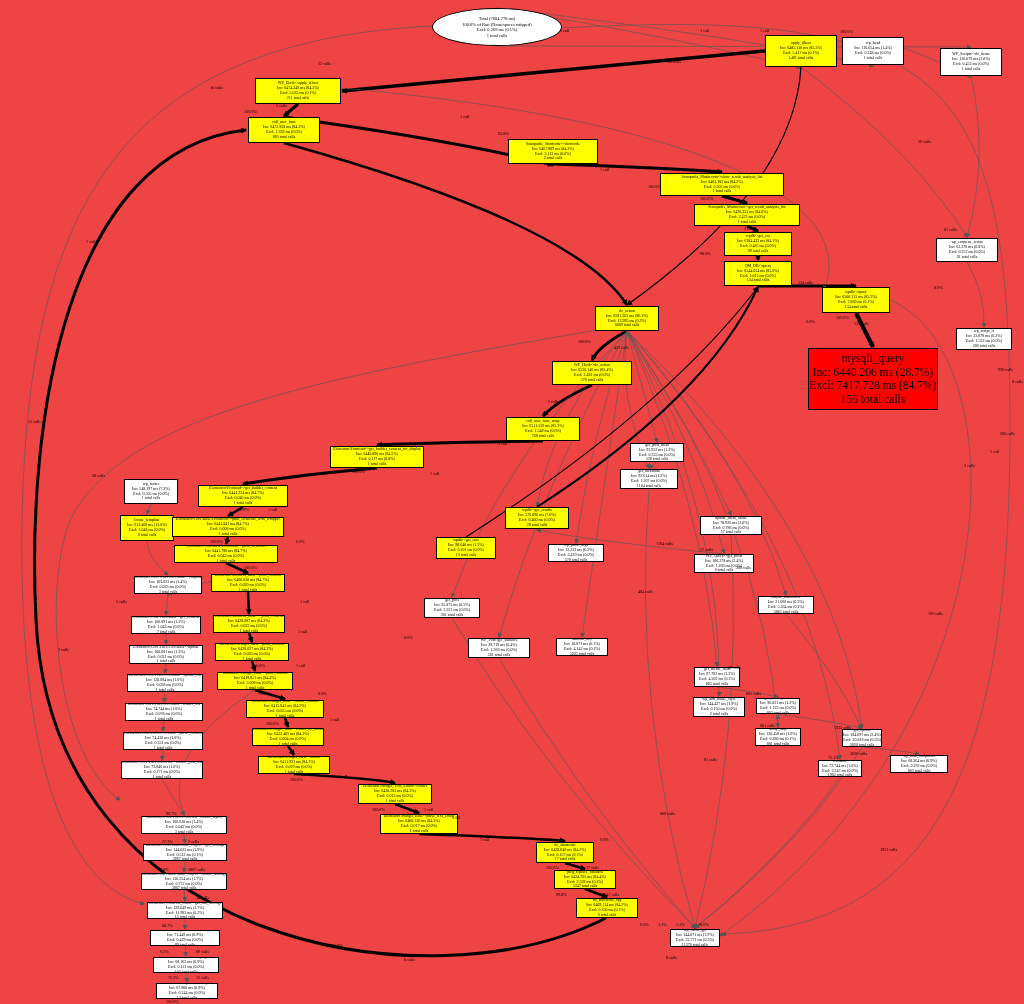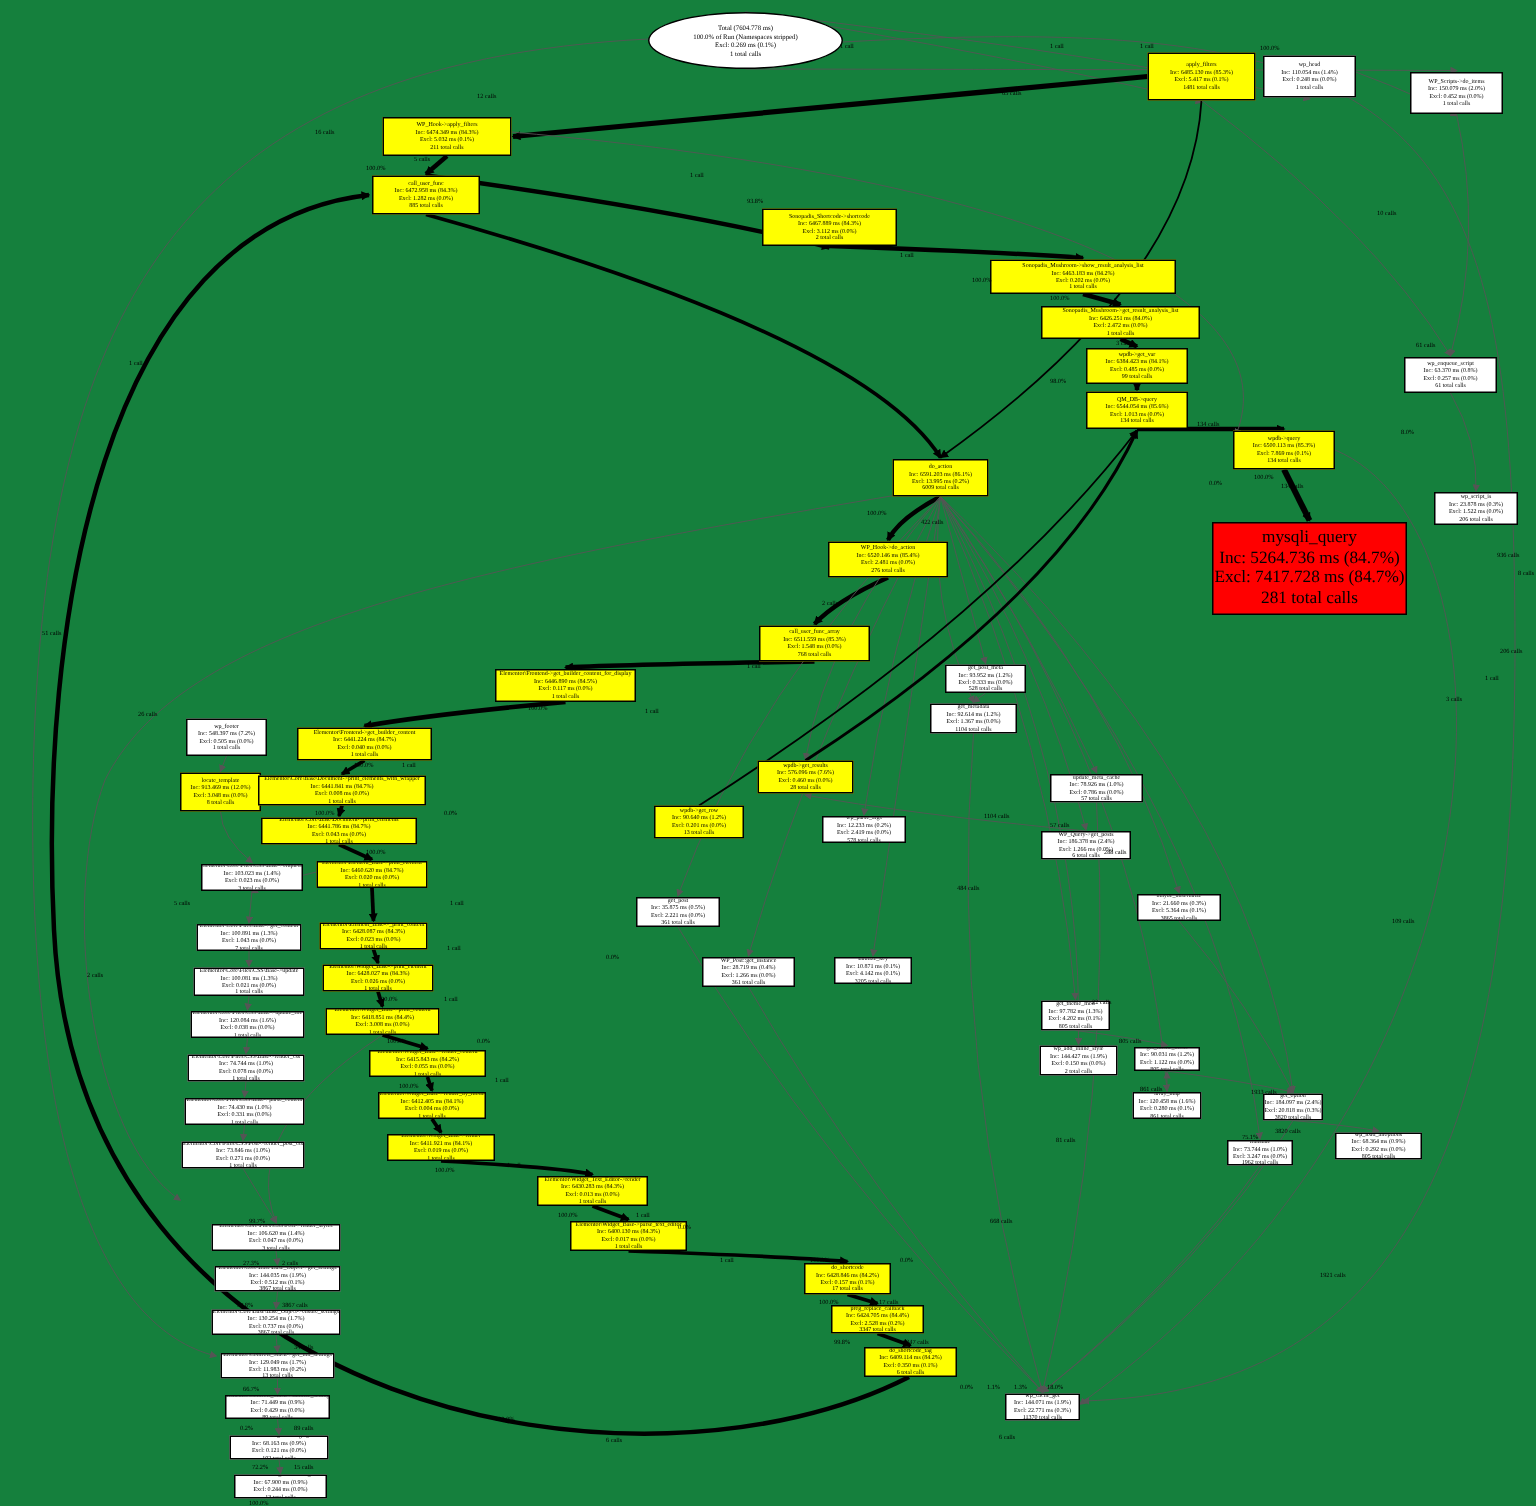--- a/index.html
+++ b/index.html
@@ -1,16 +1,16 @@
 <!DOCTYPE html>
 <html><head>
 <meta charset="utf-8">
 <style>
   html,body{margin:0;padding:0;background:#ffffff;}
-  #stage{position:relative;width:1024px;height:1004px;overflow:hidden;background:#15803d;
+  #stage{position:relative;width:1024px;height:1004px;overflow:hidden;background:#ef4444;
          font-family:"Liberation Serif", serif;}
   #edges{position:absolute;left:0;top:0;width:1024px;height:1004px;}
   .node{position:absolute;box-sizing:border-box;border:1px solid #000;
         display:flex;flex-direction:column;align-items:center;justify-content:center;
         text-align:center;overflow:hidden;z-index:2;}
   .node .ln{font-size:4px;line-height:4.8px;white-space:nowrap;color:#000;}
   .node-y{background:#ffff00;}
   .node-w{background:#ffffff;}
   .node-e{background:#ffffff;border-radius:50%;}
   .node-e .ln{font-size:4.5px;line-height:5.5px;}
@@ -182,23 +182,23 @@
       <div class="ln">134 total calls</div>
     </div>
     <div class="node node-y" style="left: 822px; top: 287px; width: 68px; height: 26px;">
       <div class="ln">wpdb-&gt;query</div>
       <div class="ln">Inc: 6500.113 ms (85.3%)</div>
       <div class="ln">Excl: 7.869 ms (0.1%)</div>
       <div class="ln">134 total calls</div>
     </div>
     <div class="node node-r" style="left: 808px; top: 348px; width: 130px; height: 62px;">
       <div class="ln">mysqli_query</div>
-      <div class="ln">Inc: 5264.736 ms (84.7%)</div>
+      <div class="ln">Inc: 6440.206 ms (28.7%)</div>
       <div class="ln">Excl: 7417.728 ms (84.7%)</div>
-      <div class="ln">281 total calls</div>
+      <div class="ln">156 total calls</div>
     </div>
     <div class="node node-y" style="left: 595px; top: 306px; width: 64px; height: 25px;">
       <div class="ln">do_action</div>
       <div class="ln">Inc: 6591.203 ms (86.1%)</div>
       <div class="ln">Excl: 13.995 ms (0.2%)</div>
       <div class="ln">6009 total calls</div>
     </div>
     <div class="node node-y" style="left: 552px; top: 361px; width: 80px; height: 24px;">
       <div class="ln">WP_Hook-&gt;do_action</div>
       <div class="ln">Inc: 6520.146 ms (85.4%)</div>

